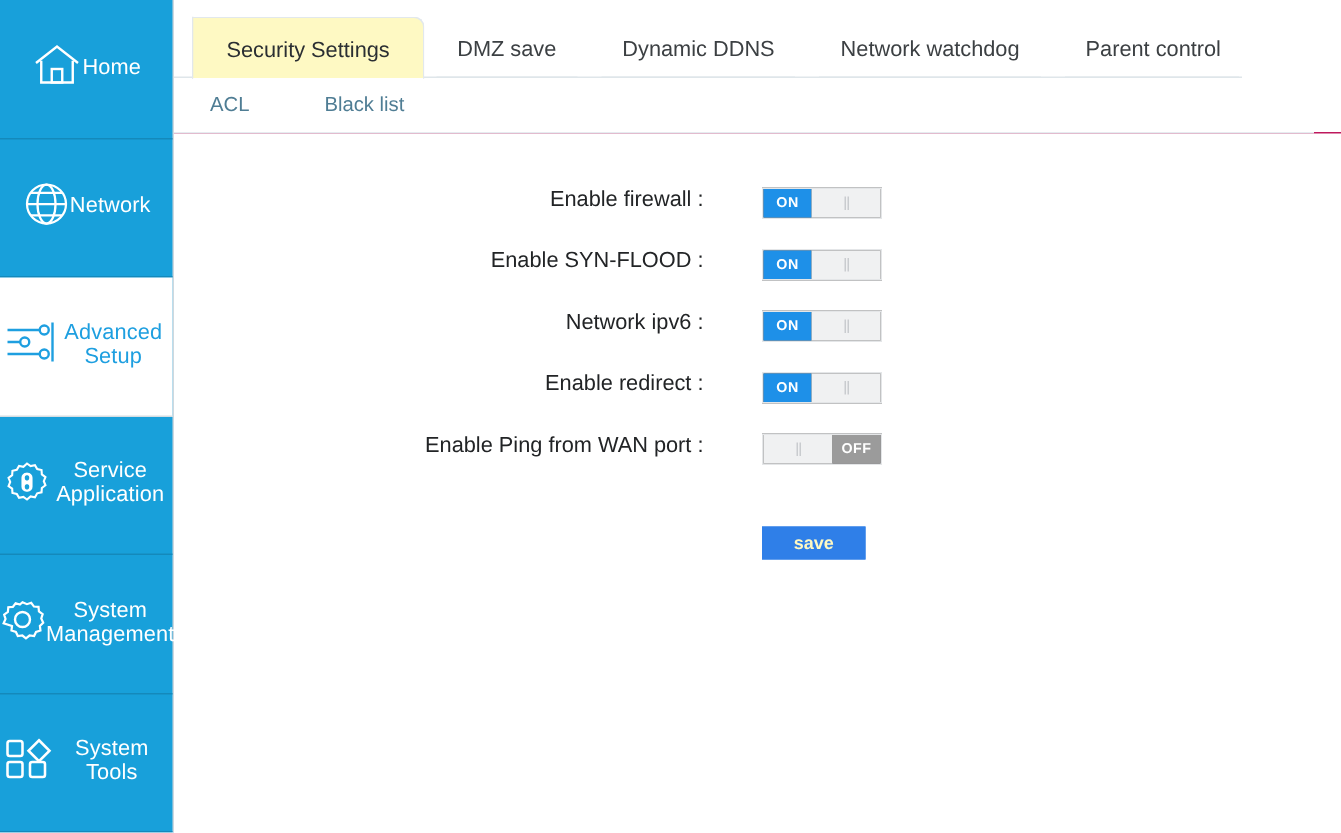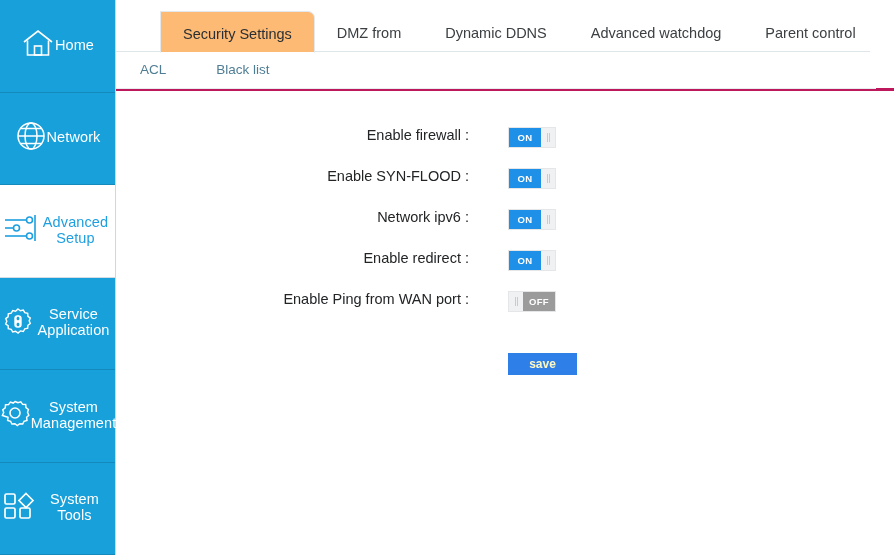--- a/index.html
+++ b/index.html
@@ -59,56 +59,55 @@
     position: relative;
     font-size: 14.5px; color: #3c4043;
     padding: 0 22px 11px;
     white-space: nowrap;
   }
   .tab .tab-underline {
     position: absolute; left: 8px; right: 8px; bottom: 0;
     height: 1px; background: #dfe6ea;
   }
   .tab.active {
-    background: #fdba74;
+    background: #fef9c3;
     border: 1px solid #e2e8ec;
     border-bottom: 1px solid #ffffff;
     border-radius: 0 7px 0 0;
     padding: 14px 22px 10px;
     margin-bottom: -1px;
     z-index: 3;
     color: #2b2f33;
-    margin-left: 32px;
   }
 
   .subnav {
     display: flex; align-items: center;
     padding: 10px 0 11px 24px;
-    border-bottom: 3px solid #be185d;
+    border-bottom: 1px solid #be185d;
     position: relative; z-index: 1;
   }
   .subnav::after{
     content:""; position:absolute; left:0; bottom:-1px; width:760px; height:1px; background:#e6ecf0;
   }
   .subnav-link {
     font-size: 13.5px; color: #4f7d94;
     margin-right: 50px;
   }
 
   
   .form { padding-top: 36px; }
   .row { display: flex; align-items: flex-start; height: 41px; }
   .row-label {
     width: 357px; text-align: right;
     font-size: 14.5px; color: #222426;
     padding-right: 4px; white-space: nowrap;
   }
   .switch {
     margin-left: 35px;
-    width: 48px; height: 21px;
+    width: 80px; height: 21px;
     display: flex; align-items: stretch;
     background: #404040;
     border: 1px solid #e4e6e8;
   }
   .sw-seg {
     display: flex; align-items: center; justify-content: center;
     font-size: 9.5px; font-weight: bold; letter-spacing: .3px;
   }
   .sw-on   { flex: 0 0 32px; background: #1e90e8; color: #fff; }
   .sw-off  { flex: 0 0 32px; background: #9b9b9b; color: #fff; }
@@ -204,23 +203,23 @@
           </svg>
         </span>
         <span class="side-label">System Tools</span>
       </div>
     </nav>
 
   <main class="content">
 
     <div class="tabstrip" id="tabstrip">
         <div class="tab active"><span>Security Settings</span></div>
-        <div class="tab"><span>DMZ from</span><span class="tab-underline"></span></div>
+        <div class="tab"><span>DMZ save</span><span class="tab-underline"></span></div>
         <div class="tab"><span>Dynamic DDNS</span><span class="tab-underline"></span></div>
-        <div class="tab"><span>Advanced watchdog</span><span class="tab-underline"></span></div>
+        <div class="tab"><span>Network watchdog</span><span class="tab-underline"></span></div>
         <div class="tab"><span>Parent control</span><span class="tab-underline"></span></div>
       </div>
 
     <div class="subnav" id="subnav">
         <span class="subnav-link">ACL</span>
         <span class="subnav-link">Black list</span>
       </div>
 
     <div class="form" id="form-rows">
         <div class="row">

